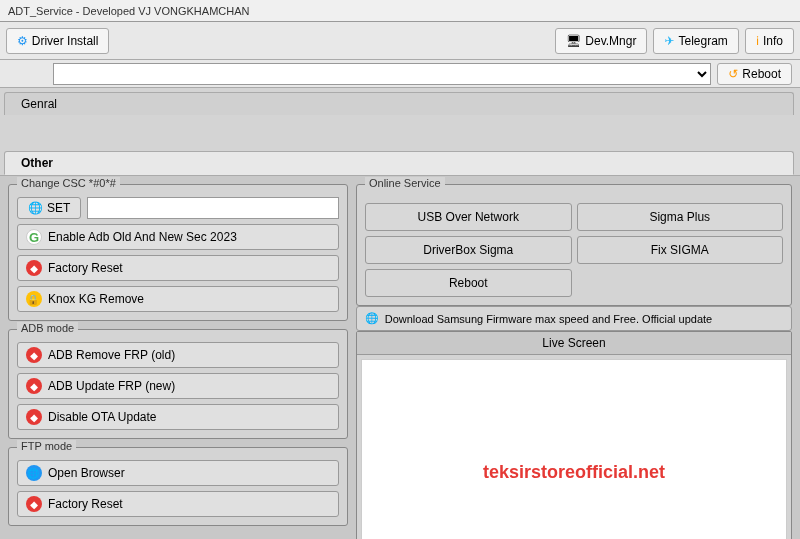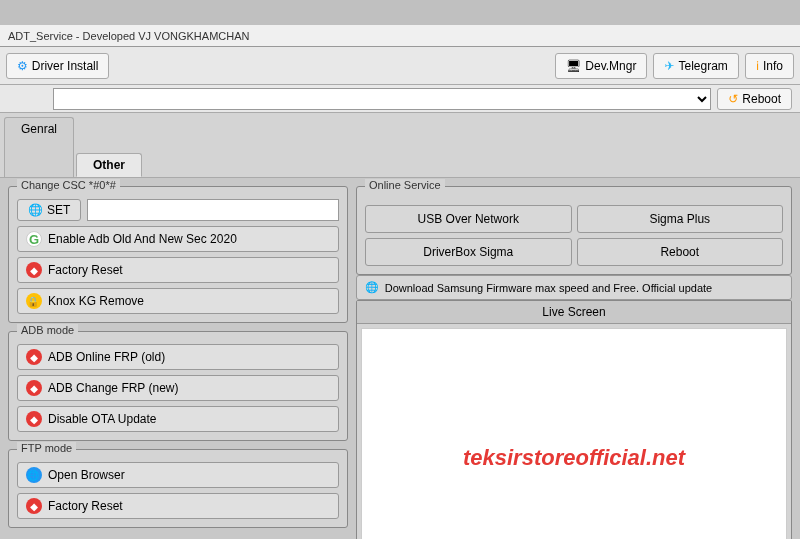--- a/index.html
+++ b/index.html
@@ -13,21 +13,20 @@
     }
     #title-bar {
       background: #f0f0f0;
       border-bottom: 1px solid #999;
       padding: 3px 8px;
       font-size: 11px;
       color: #333;
       height: 22px;
       display: flex;
       align-items: center;
-      margin-top: 25px;
     }
     #toolbar {
       background: #e8e8e8;
       border-bottom: 1px solid #aaa;
       display: flex;
       align-items: center;
       padding: 4px 6px;
       gap: 6px;
       height: 38px;
     }
@@ -76,20 +75,21 @@
       border: 1px solid #aaa;
       border-radius: 3px;
       cursor: pointer;
       font-size: 12px;
     }
     #tabs {
       background: #d4d4d4;
       display: flex;
       padding: 4px 4px 0 4px;
       border-bottom: 1px solid #aaa;
+      flex-direction: column;
     }
     .tab {
       padding: 4px 16px;
       border: 1px solid #aaa;
       border-bottom: none;
       background: #d0d0d0;
       cursor: pointer;
       font-size: 12px;
       border-radius: 3px 3px 0 0;
       margin-right: 2px;
@@ -238,23 +238,22 @@
       flex: 1;
       background: white;
       display: flex;
       align-items: center;
       justify-content: center;
       margin: 4px;
       border: 1px solid #ccc;
     }
     .live-screen-text {
       color: #e53935;
-      font-size: 22px;
+      font-size: 18px;
       font-weight: bold;
-      font-style: italic;
     }
     .icon-globe { color: #2196F3; }
     .icon-g { color: #4CAF50; font-weight: bold; font-size: 13px; }
   </style>
 </head>
 <body>
 
 <div id="title-bar">
   <span>ADT_Service - Developed VJ VONGKHAMCHAN</span>
 </div>
@@ -304,43 +303,43 @@
           <button class="csc-set-btn">
             <span class="icon-globe">🌐</span>
             <span>SET</span>
           </button>
           <input class="csc-input" type="text" style="">
         </div>
         <button class="action-btn">
           <span class="icon-circle" style="background:white; border:1px solid #ccc;">
             <span class="icon-g">G</span>
           </span>
-          <span>Enable Adb Old And New Sec 2020</span>
+          <span>Enable Adb Old And New Sec 2023</span>
         </button>
         <button class="action-btn">
           <span class="icon-circle icon-red">◆</span>
           <span>Factory Reset</span>
         </button>
         <button class="action-btn">
           <span class="icon-circle icon-yellow">🔒</span>
           <span>Knox KG Remove</span>
         </button>
       </div>
     </div>
 
     <div class="section-box">
       <span class="section-title">ADB mode</span>
       <div class="section-content">
         <button class="action-btn">
           <span class="icon-circle icon-red">◆</span>
-          <span>ADB Online FRP (old)</span>
-        </button>
-        <button class="action-btn">
-          <span class="icon-circle icon-red">◆</span>
-          <span>ADB Change FRP (new)</span>
+          <span>ADB Remove FRP (old)</span>
+        </button>
+        <button class="action-btn">
+          <span class="icon-circle icon-red">◆</span>
+          <span>ADB Update FRP (new)</span>
         </button>
         <button class="action-btn">
           <span class="icon-circle icon-red">◆</span>
           <span>Disable OTA Update</span>
         </button>
       </div>
     </div>
 
     <div class="section-box">
       <span class="section-title">FTP mode</span>
@@ -364,20 +363,23 @@
       <span class="section-title">Online Service</span>
       <div class="online-grid">
         <button class="online-btn">
           <span>USB Over Network</span>
         </button>
         <button class="online-btn">
           <span>Sigma Plus</span>
         </button>
         <button class="online-btn">
           <span>DriverBox Sigma</span>
+        </button>
+        <button class="online-btn">
+          <span>Fix SIGMA</span>
         </button>
         <button class="online-btn">
           <span>Reboot</span>
         </button>
       </div>
     </div>
 
     <div class="download-bar">
       <span style="color:#2196F3;">🌐</span>
       <span>Download Samsung Firmware max speed and Free. Official update</span>

